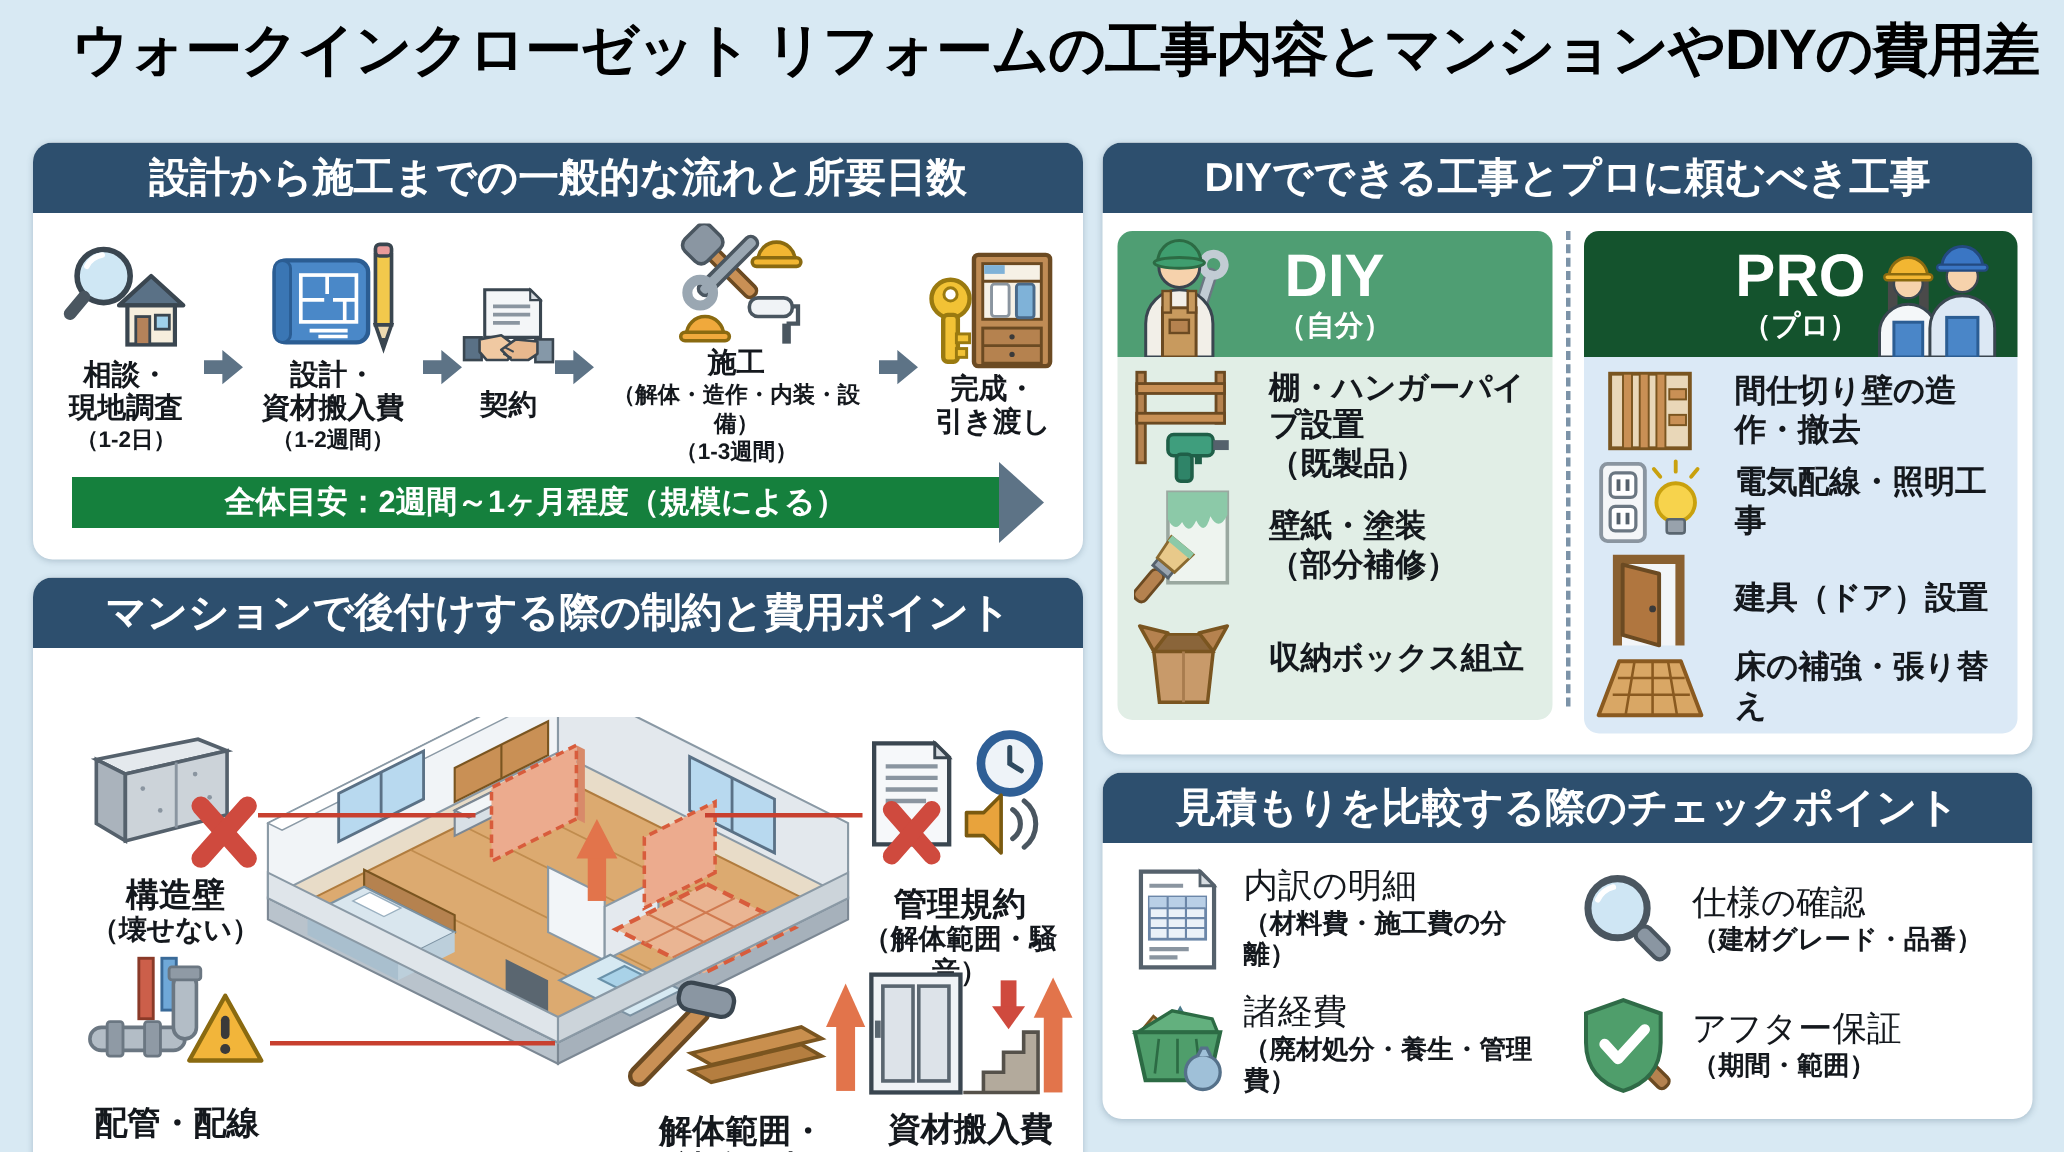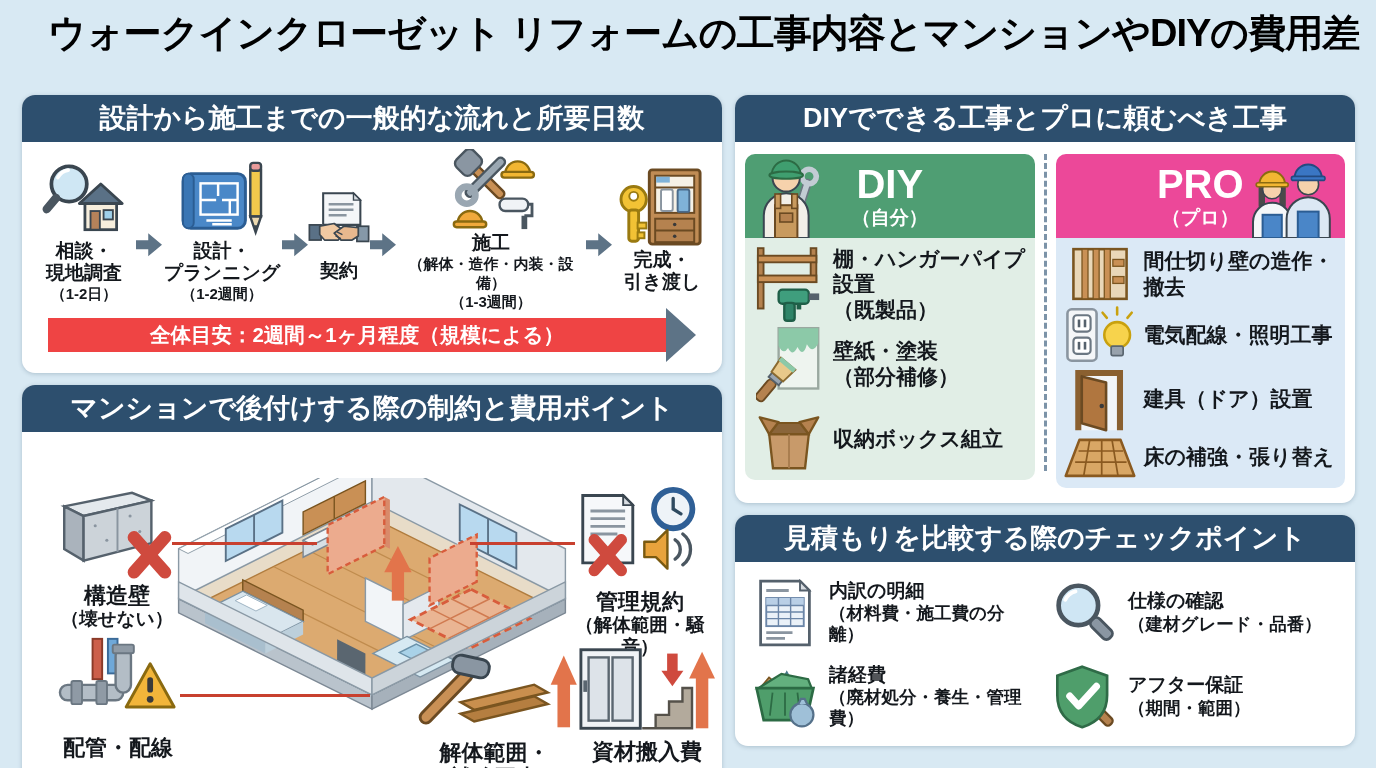--- a/index.html
+++ b/index.html
@@ -33,21 +33,21 @@
   
   .flow-body{padding:6px 10px 0 10px;}
   .flow-row{display:flex;align-items:center;}
   .flow-step{text-align:center;}
   .flow-step .icon-box{height:84px;display:flex;align-items:center;justify-content:center;}
   .step-name{font-size:19px;font-weight:800;line-height:1.18;}
   .step-duration{font-size:15px;font-weight:700;line-height:1.25;margin-top:1px;}
   .s1{width:104px;} .s2{width:120px;} .s3{width:62px;} .s4{width:190px;} .s5{width:100px;}
   .step-arrow{width:26px;margin-top:30px;flex:none;}
   .timeline{
-    position:relative;margin:6px 46px 0 16px;height:34px;background:#ef4444;
+    position:relative;margin:6px 46px 0 16px;height:34px;background:#15803d;
   }
   .timeline-text{
     display:block;text-align:center;line-height:34px;color:#fff;
     font-size:20.5px;font-weight:800;
   }
   .timeline-head{
     position:absolute;right:-30px;top:50%;transform:translateY(-50%);
     width:0;height:0;border-left:30px solid #5d7386;
     border-top:27px solid transparent;border-bottom:27px solid transparent;
   }
@@ -66,42 +66,42 @@
   
   .cols{display:flex;padding:12px 10px 10px 10px;gap:0;height:339px;box-sizing:border-box;}
   .col{flex:1;display:flex;flex-direction:column;min-width:0;}
   .col-divider{width:0;border-left:3px dashed #7c93a8;margin:0 9px;}
   .col-head{
     position:relative;height:84px;border-radius:10px 10px 0 0;
     display:flex;flex-direction:column;align-items:center;justify-content:center;
     color:#fff;overflow:hidden;flex:none;
   }
   .col-head.green{background:#4f9e73;}
-  .col-head.blue{background:#ec4899;}
+  .col-head.blue{background:#14532d;}
   .col-title{font-size:40px;font-weight:800;line-height:1;}
   .col-sub{font-size:19px;font-weight:700;line-height:1.15;margin-top:3px;}
   .worker-svg{position:absolute;bottom:0;}
   .col-body{
     flex:1;border-radius:0 0 10px 10px;display:flex;flex-direction:column;
     justify-content:space-around;padding:6px 8px;
   }
   .col-body.green{background:#e1eee6;}
   .col-body.blue{background:#dbe9f6;}
-  .work-item{display:flex;align-items:center;gap:8px;}
+  .work-item{display:flex;align-items:center;gap:21px;}
   .work-item .icon-box{width:72px;flex:none;display:flex;justify-content:center;}
   .work-label{font-size:21px;font-weight:800;line-height:1.22;}
 
   
   .check-grid{
     display:grid;grid-template-columns:1fr 1fr;gap:8px 14px;
     padding:12px 18px;height:184px;box-sizing:border-box;align-items:center;
   }
   .check-item{display:flex;align-items:center;gap:12px;}
   .check-item .icon-box{width:64px;flex:none;display:flex;justify-content:center;}
-  .check-title{font-size:19px;font-weight:700;line-height:1.1;}
+  .check-title{font-size:23px;font-weight:400;line-height:1.1;}
   .check-sub{font-size:17.5px;font-weight:800;line-height:1.2;margin-top:2px;}
 </style>
 </head>
 <body>
 
 <h1 class="title">ウォークインクローゼット リフォームの工事内容とマンションやDIYの費用差</h1>
 
 <section class="panel" id="panel-flow">
   <div class="panel-header">設計から施工までの一般的な流れと所要日数</div>
   <div class="flow-body">
@@ -135,21 +135,21 @@
           <rect x="4" y="16" width="11" height="56" rx="5.5" fill="#3a76b4" stroke="#2b5d93" stroke-width="2"></rect>
           <rect x="22" y="26" width="38" height="32" fill="none" stroke="#fff" stroke-width="2.5"></rect>
           <path d="M40 26 v13 M22 43 h16 M44 43 h16 M52 43 v15 M28 64 h26 M34 68 h20" stroke="#fff" stroke-width="2.5" fill="none"></path>
           <rect x="73" y="12" width="11" height="48" fill="#f2c94c" stroke="#3a4650" stroke-width="2.5"></rect>
           <rect x="73" y="5" width="11" height="8" rx="3" fill="#e89a9a" stroke="#3a4650" stroke-width="2.5"></rect>
           <polygon points="73,60 84,60 78.5,76" fill="#ecd9b0" stroke="#3a4650" stroke-width="2.5"></polygon>
           <polygon points="76.5,69 81,69 78.5,76" fill="#3a4650"></polygon>
         </svg>
           </div>
         <div class="step-name ml">設計・
-プランニング</div>
+資材搬入費</div>
         <div class="step-duration ml">（1-2週間）</div>
       </div>
 
       <svg class="step-arrow" viewBox="0 0 34 36">
           <polygon points="0,12 16,12 16,3 34,18 16,33 16,24 0,24" fill="#5d7386"></polygon>
         </svg>
 
       <div class="flow-step s3">
         <div class="icon-box">
             <svg width="84" height="80" viewBox="0 0 90 80">

